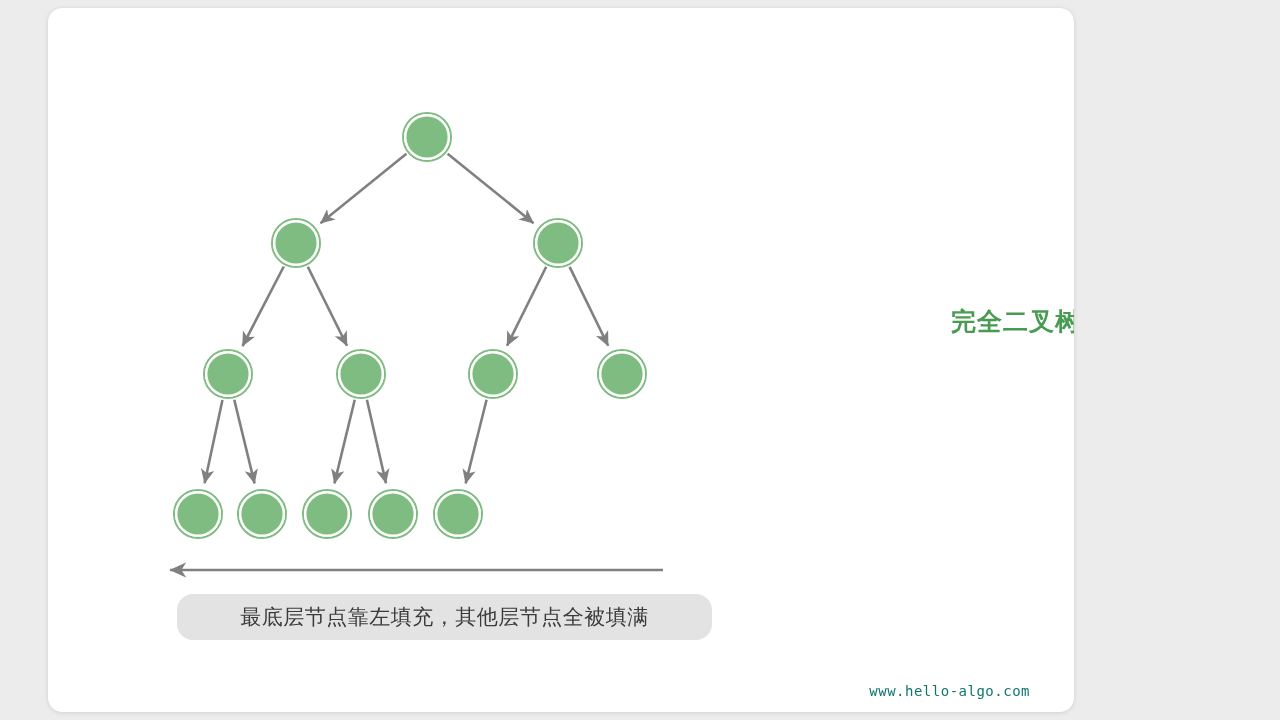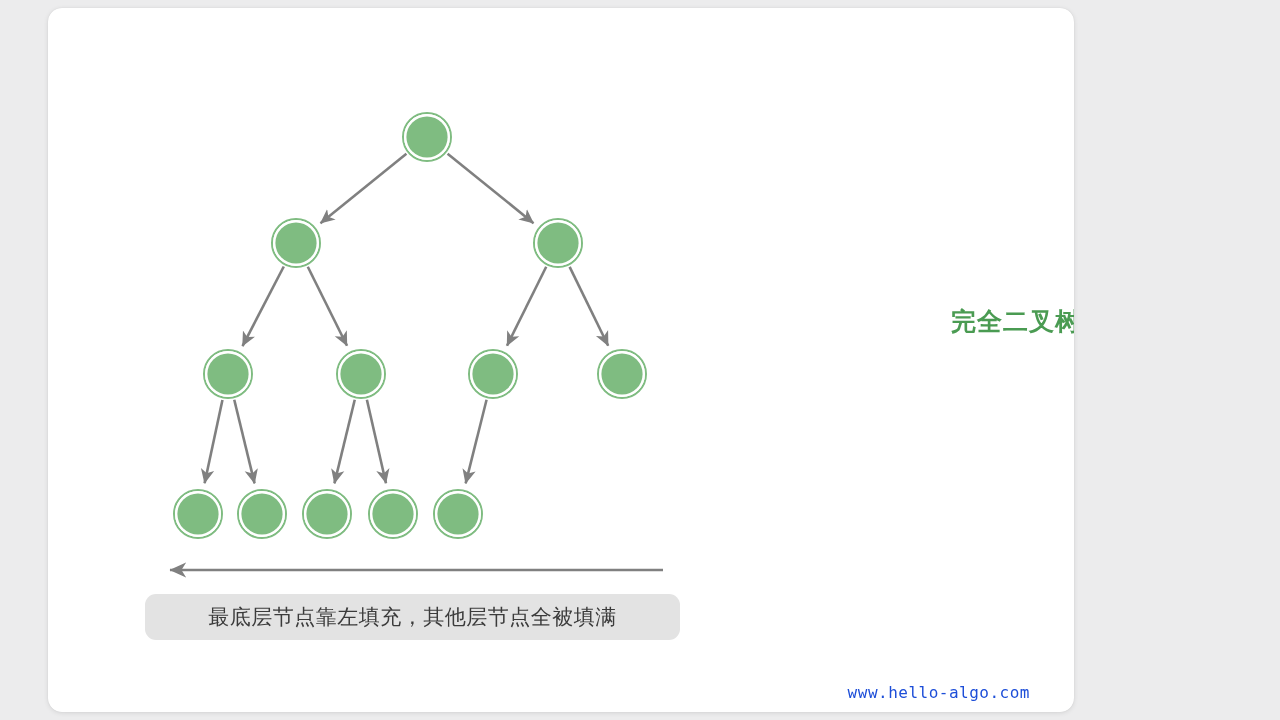--- a/index.html
+++ b/index.html
@@ -58,44 +58,44 @@
     top: 344px;
     width: 400px;
     font-family: "DejaVu Sans Mono", "Liberation Mono", monospace;
     font-size: 20px;
     color: #2f2f2f;
     line-height: 30px;
     letter-spacing: 0px;
   }
   #caption-box {
     position: absolute;
-    left: 97px;
+    left: 129px;
     top: 586px;
     width: 535px;
     height: 46px;
     background: #e3e3e3;
-    border-radius: 11px;
+    border-radius: 16px;
     display: flex;
     align-items: center;
     justify-content: center;
   }
   #caption-text {
     font-size: 21px;
     color: #3b3b3b;
     font-family: "Liberation Sans", sans-serif;
     letter-spacing: 0.5px;
     white-space: nowrap;
   }
   #watermark {
     position: absolute;
     right: 44px;
     top: 675px;
     font-family: "DejaVu Sans Mono", "Liberation Mono", monospace;
-    font-size: 16px;
-    color: #1d4ed8;
+    font-size: 14px;
+    color: #0f766e;
     letter-spacing: 0.5px;
   }
 </style>
 </head>
 <body>
 
 <div id="stage">
   <div id="card">
 
     <svg id="diagram" viewBox="0 0 1280 720" width="1280" height="720" xmlns="http://www.w3.org/2000/svg">

